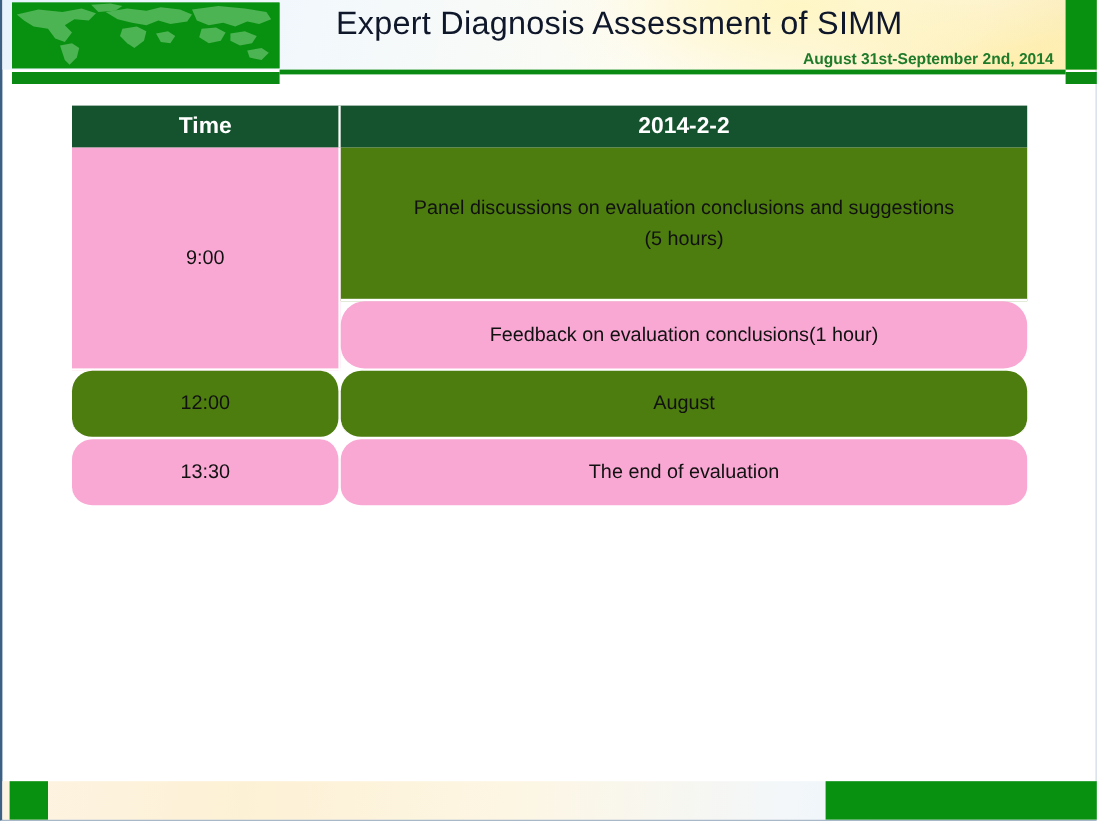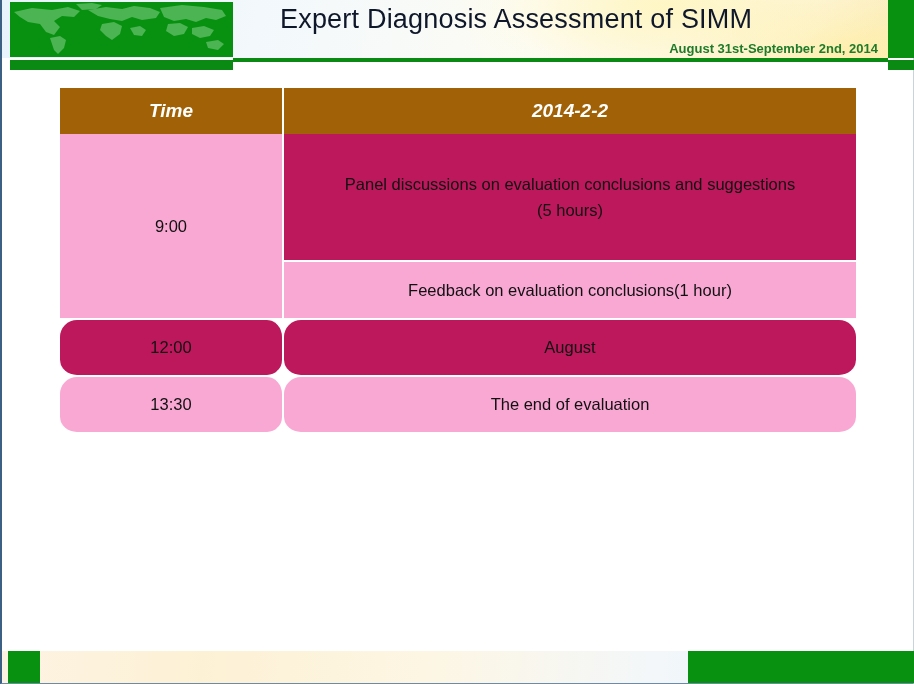--- a/index.html
+++ b/index.html
@@ -119,50 +119,49 @@
   }
   .schedule td, .schedule th {
     padding: 0;
     margin: 0;
     border: 0;
   }
   .col-time { width: 224px; }
   .col-item { width: 572px; }
 
   .hdr-cell {
-    background: #a16207;
+    background: #14532d;
     color: #ffffff;
     font-size: 19px;
     font-weight: bold;
     text-align: center;
-    height: 46px;
+    height: 35px;
     border-bottom: 3px solid #ffffff;
-    font-style: italic;
   }
   .hdr-cell.time { border-right: 2px solid #ffffff; }
 
   .cell {
     font-size: 16.5px;
     color: #111111;
     text-align: center;
     vertical-align: middle;
     line-height: 1.58;
   }
   .cell.time {
     border-right: 2px solid #ffffff;
     border-bottom: 2px solid #ffffff;
   }
   .cell.item {
     border-bottom: 2px solid #ffffff;
     padding: 7px 14px;
   }
   .shade-light { background: #f9a8d4; }
-  .shade-dark  { background: #be185d; }
+  .shade-dark  { background: #4d7c0f; }
   .h-tall  { height: 112px; }
-  .h-mid   { height: 42px; }
+  .h-mid   { height: 42px; border-radius: 20px; }
   .h-short { height: 41px; border-radius: 17px; }
 
   
   .footer {
     position: absolute;
     left: 0; bottom: 0;
     width: 914px;
     height: 32px;
   }
   .footer-mid {

